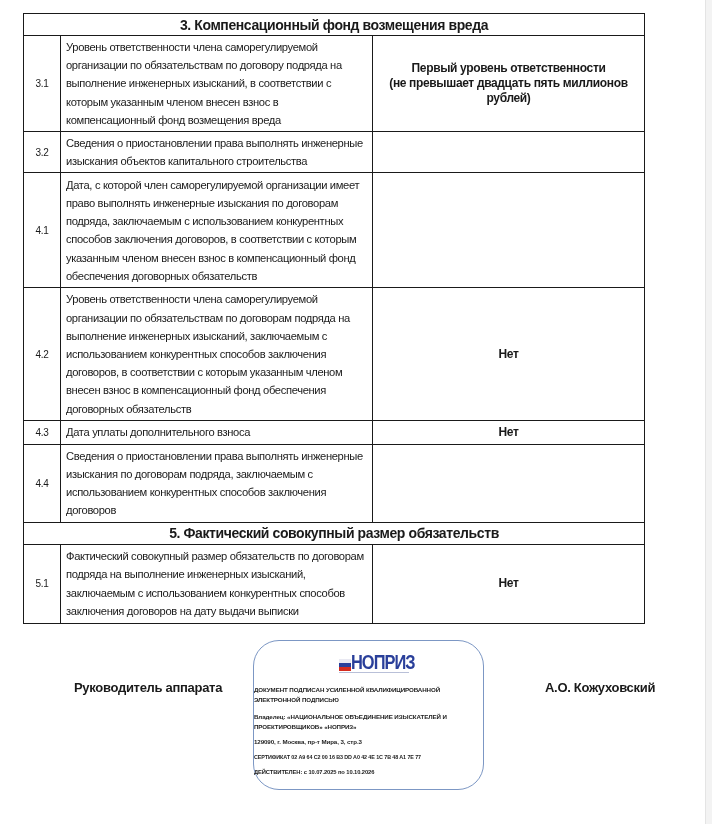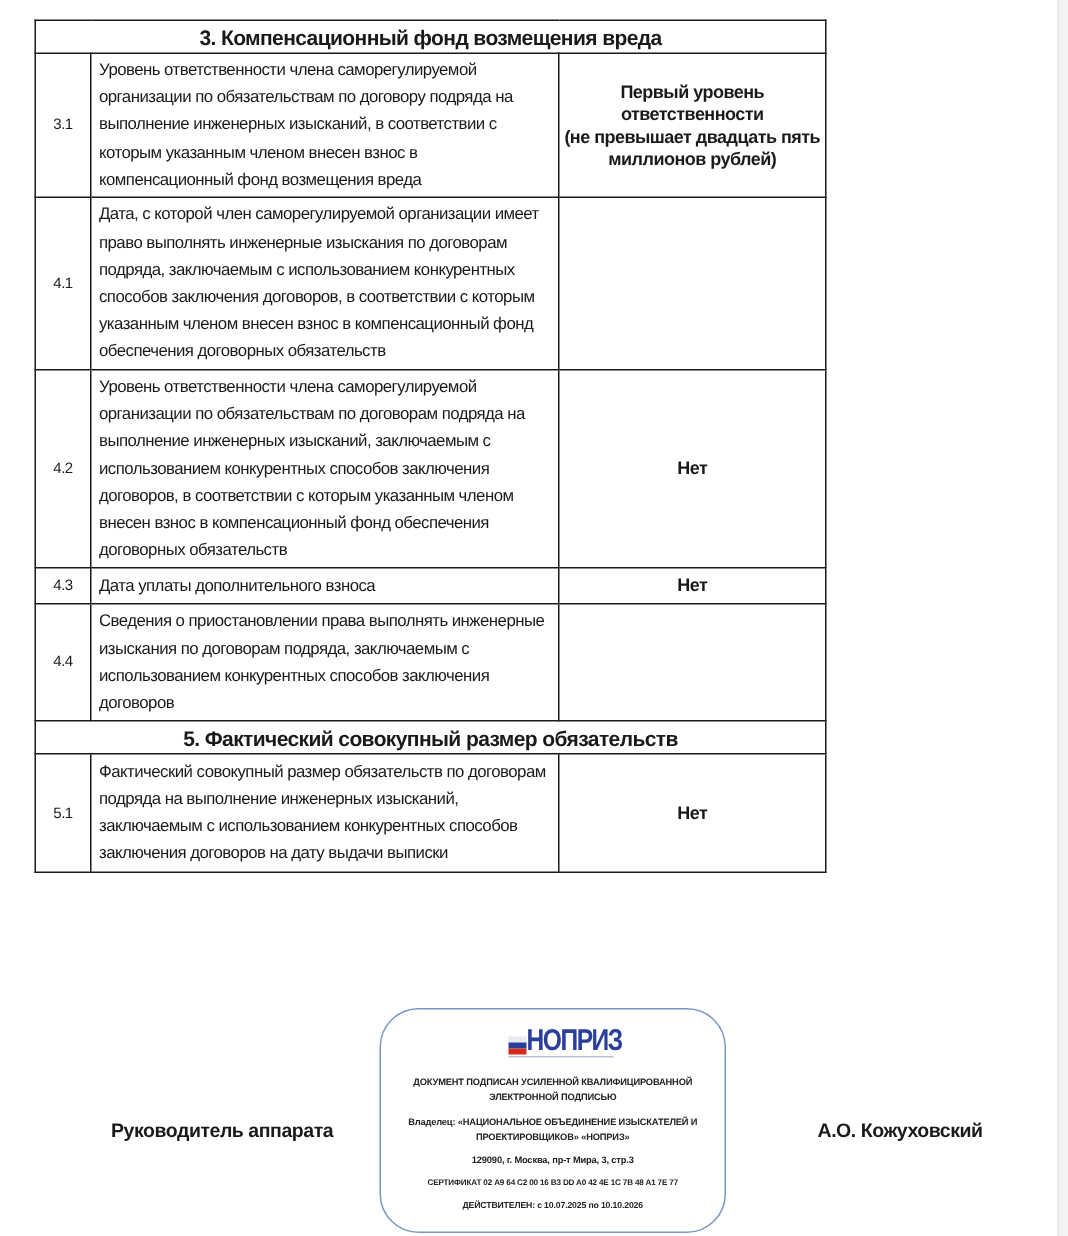--- a/index.html
+++ b/index.html
@@ -6,21 +6,21 @@
   body {
     width: 712px; height: 824px; position: relative; overflow: hidden;
     font-family: "Liberation Sans", "DejaVu Sans", sans-serif;
     color: #1a1a1a;
   }
   .sheet-edge {
     position: absolute; right: 0; top: 0; width: 6px; height: 824px;
     background: #f3f3f3; border-left: 1px solid #e4e4e4;
   }
   table.doc {
-    position: absolute; left: 23px; top: 13px; width: 528px;
+    position: absolute; left: 23px; top: 13px; width: 622px;
     border-collapse: collapse; table-layout: fixed;
     font-size: 11.2px; letter-spacing: -0.35px;
   }
   table.doc td {
     border: 1px solid #1a1a1a; padding: 0; vertical-align: middle;
   }
   .sec-head td {
     text-align: center; font-weight: bold; font-size: 14px;
     letter-spacing: -0.4px; height: 21px;
     border-bottom: 2px solid #777;
@@ -31,30 +31,30 @@
   tr.r31 td { height: 90px; }
   tr.r32 td { height: 36px; }
   tr.r41 td { height: 110px; }
   tr.r42 td { height: 110px; }
   tr.r43 td { height: 19px; margin-top: 44px; }
   tr.r44 td { height: 53px; }
   tr.r51 td { height: 74px; }
   tr.r43 .desc { line-height: 16px; }
 
   .sign-left, .sign-right {
-    position: absolute; top: 746px; font-weight: bold; font-size: 13px;
+    position: absolute; top: 680px; font-weight: bold; font-size: 13px;
     letter-spacing: -0.3px;
   }
   .sign-left { left: 74px; }
   .sign-right { left: 545px; }
 
   .stamp {
-    position: absolute; left: 253px; top: 672px; width: 231px; height: 150px;
+    position: absolute; left: 253px; top: 640px; width: 231px; height: 150px;
     border: 1.5px solid #7c97c4; border-radius: 26px; box-sizing: border-box;
-    text-align: center; font-size: 6.2px; font-weight: bold; color: #222;
+    font-size: 6.2px; font-weight: bold; color: #222;
     letter-spacing: -0.1px;
   }
   .logo {
     position: absolute; left: 85px; top: 10px; height: 24px; width: 70px;
   }
   .flag {
     position: absolute; left: 0; top: 8px; width: 12px; height: 12px;
   }
   .flag div { height: 4px; }
   .logo-text {
@@ -87,20 +87,25 @@
     <tr class="sec-head">
       <td colspan="3">3. Компенсационный фонд возмещения вреда</td>
     </tr>
     <tr class="r31">
       <td class="num">3.1</td>
       <td class="desc">Уровень ответственности члена саморегулируемой организации по обязательствам по договору подряда на выполнение инженерных изысканий, в соответствии с которым указанным членом внесен взнос в компенсационный фонд возмещения вреда</td>
       <td class="val">
         <div>Первый уровень ответственности</div>
         <div>(не превышает двадцать пять миллионов рублей)</div>
       </td>
+    </tr>
+    <tr class="r32">
+      <td class="num">3.2</td>
+      <td class="desc">Сведения о приостановлении права выполнять инженерные изыскания объектов капитального строительства</td>
+      <td class="val"></td>
     </tr>
 
     <tr class="r41">
       <td class="num">4.1</td>
       <td class="desc">Дата, с которой член саморегулируемой организации имеет право выполнять инженерные изыскания по договорам подряда, заключаемым с использованием конкурентных способов заключения договоров, в соответствии с которым указанным членом внесен взнос в компенсационный фонд обеспечения договорных обязательств</td>
       <td class="val"></td>
     </tr>
     <tr class="r42">
       <td class="num">4.2</td>
       <td class="desc">Уровень ответственности члена саморегулируемой организации по обязательствам по договорам подряда на выполнение инженерных изысканий, заключаемым с использованием конкурентных способов заключения договоров, в соответствии с которым указанным членом внесен взнос в компенсационный фонд обеспечения договорных обязательств</td>

